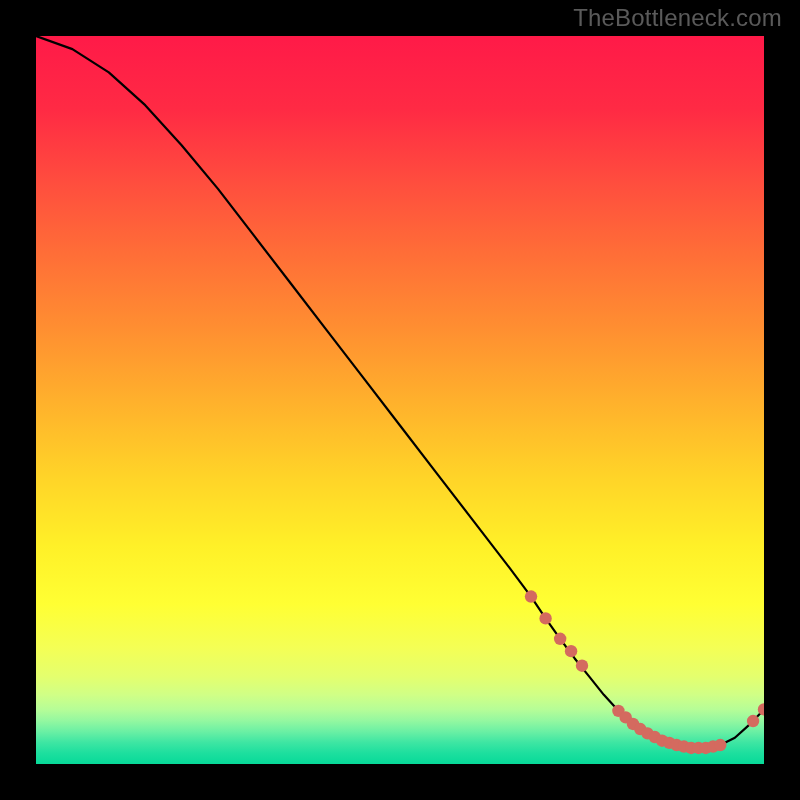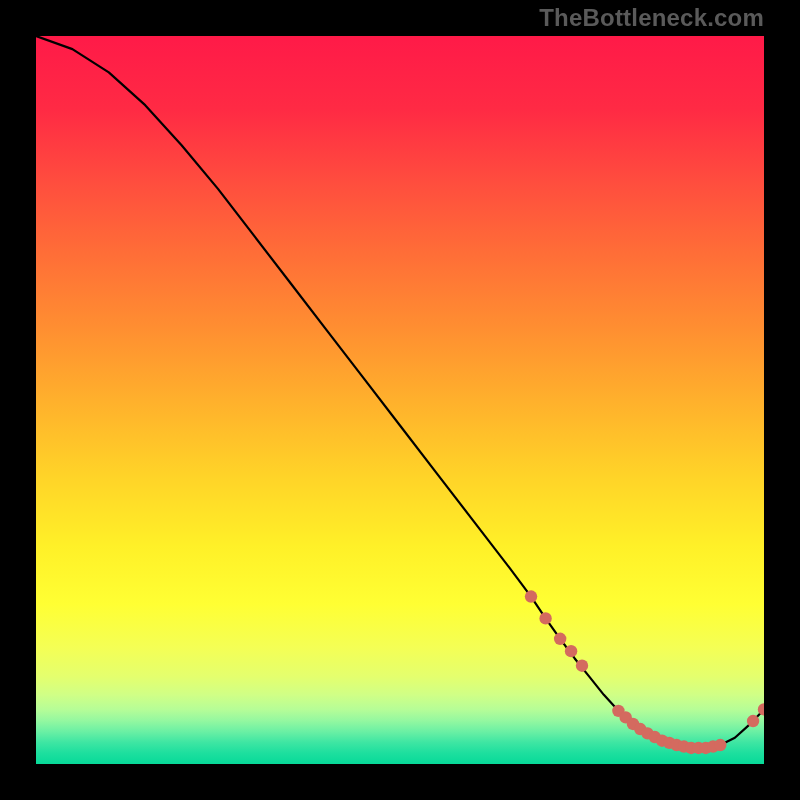--- a/index.html
+++ b/index.html
@@ -6,24 +6,24 @@
   html, body { width: 800px; height: 800px; background: #000; overflow: hidden; }
   .frame {
     position: absolute;
     left: 0; top: 0;
     width: 800px; height: 800px;
     background: #000;
   }
   .watermark {
     position: absolute;
     top: 4px;
-    right: 36px;
+    right: 18px;
     font-family: Arial, Helvetica, sans-serif;
     font-size: 24px;
-    font-weight: 700;
+    font-weight: 400;
     color: #5a5a5a;
     letter-spacing: 0.2px;
   }
   .plot {
     position: absolute;
     left: 36px;
     top: 36px;
     width: 728px;
     height: 728px;
   }

